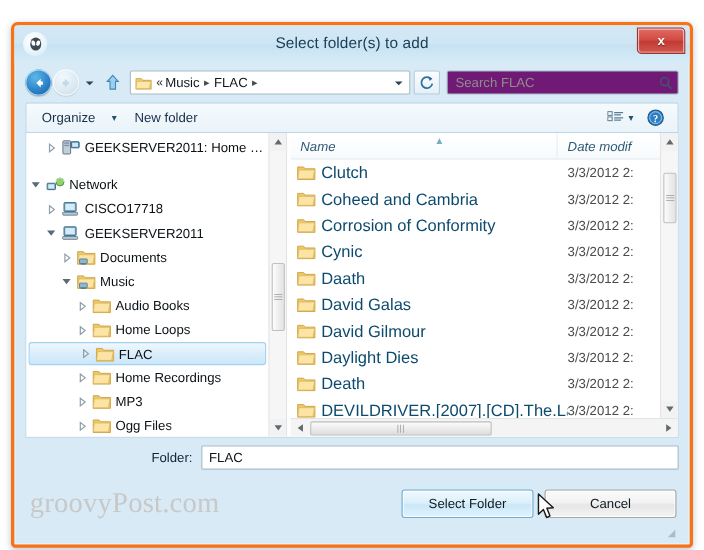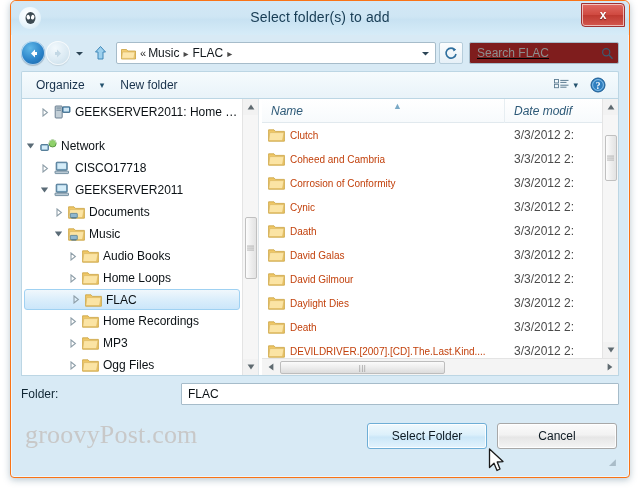--- a/index.html
+++ b/index.html
@@ -17,24 +17,24 @@
     position: relative;
     width: 640px;
     height: 500px;
     background: #ffffff;
   }
 
   
   #dialog {
     position: absolute;
     left: 10px;
-    top: 0;
+    top: 20px;
     width: 620px;
     height: 478px;
-    border: 1px solid #f97316;
+    border: 3px solid #f97316;
     border-radius: 6px 6px 4px 4px;
     background: #d8eaf5;
     box-shadow: 0 0 0 1px rgba(255,255,255,0.55) inset,
                 0 2px 7px rgba(100,130,150,0.45);
     overflow: hidden;
   }
 
   
   #titlebar {
     position: relative;
@@ -160,31 +160,30 @@
     width: 24px; height: 22px;
     margin-left: 3px;
     border: 1px solid #b6cddb;
     border-radius: 2px;
     background: linear-gradient(to bottom, #fbfdfe, #e6f0f7);
     display: flex; align-items: center; justify-content: center;
     cursor: pointer;
   }
   #searchbox {
     flex: none;
-    width: 150px;
+    width: 211px;
     height: 22px;
     margin-left: 6px;
-    background: #7f1d1d;
+    background: #701a75;
     border: 1px solid #a6bcca;
     border-radius: 2px;
     display: flex;
     align-items: center;
     padding: 0 4px 0 7px;
     cursor: text;
-    text-decoration: underline;
   }
   #search-placeholder {
     flex: 1 1 auto;
     font-size: 12px;
     color: #8e8e8e;
     white-space: nowrap;
     overflow: hidden;
   }
 
   
@@ -359,22 +358,22 @@
     height: 24px;
     display: flex;
     align-items: center;
     cursor: pointer;
     white-space: nowrap;
   }
   .file-icon { width: 28px; flex: none; display: flex; align-items: center; justify-content: center; }
   .file-name {
     width: 224px;
     flex: none;
-    font-size: 10px;
-    color: #c2410c;
+    font-size: 15px;
+    color: #0c4a6e;
     overflow: hidden;
     text-overflow: clip;
     white-space: nowrap;
   }
   .file-date {
     flex: 1 1 auto;
     font-size: 12px;
     color: #4b4b4b;
     overflow: hidden;
     white-space: nowrap;
@@ -435,20 +434,21 @@
   
   #folderrow {
     position: relative;
     height: 36px;
     margin: 0 10px;
     display: flex;
     align-items: center;
   }
   #folder-label {
     width: 160px;
+    text-align: right;
     padding-right: 8px;
     font-size: 12px;
     color: #102634;
     flex: none;
   }
   #folder-input {
     flex: 1 1 auto;
     height: 22px;
     background: #ffffff;
     border: 1px solid #a6bcca;

